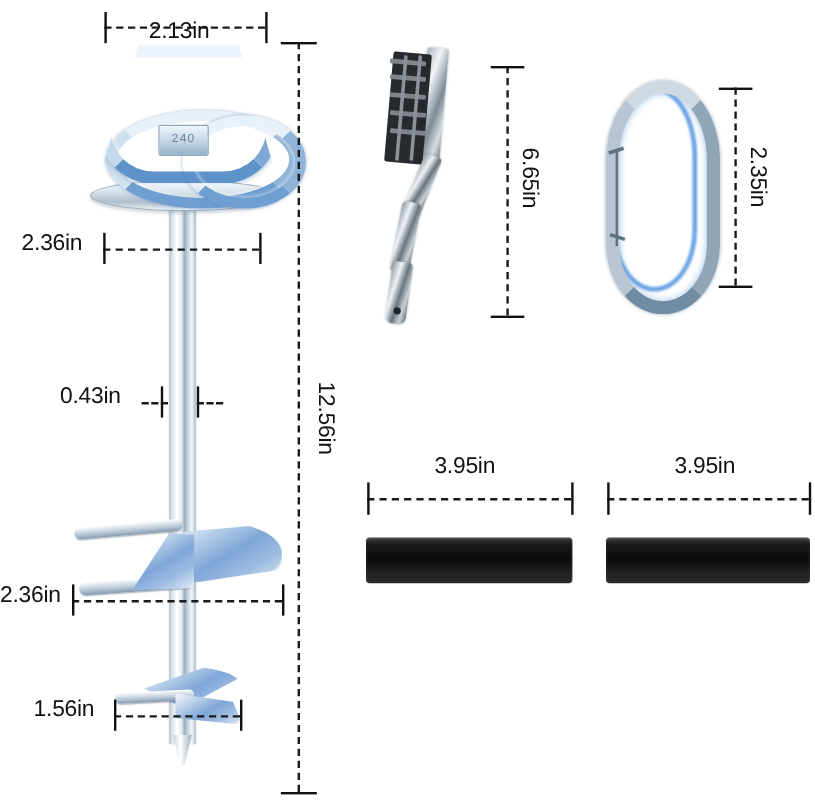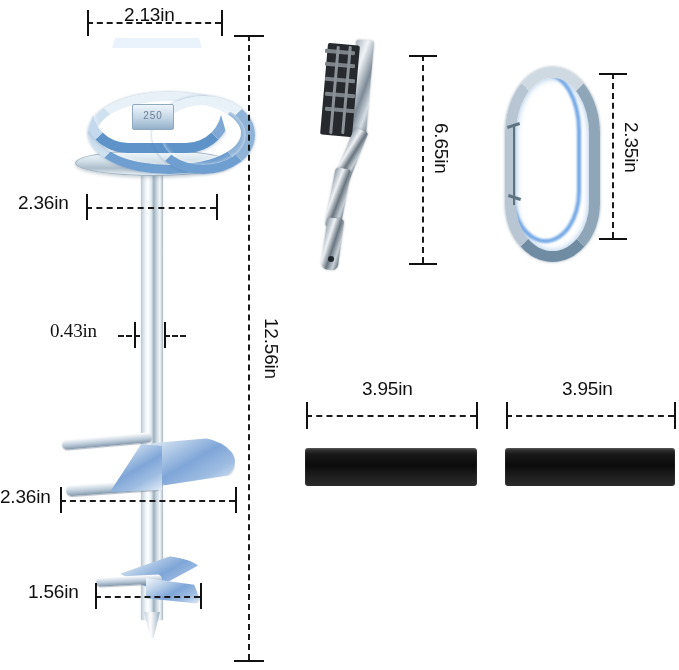--- a/index.html
+++ b/index.html
@@ -199,55 +199,55 @@
     <div class="cap-plate" style="left:75px;top:150px;width:155px;height:24px;"></div>
 
     <div class="ring" style="left:88px;top:92px;width:144px;height:64px;"></div>
 
     <div class="tri-handle" style="left:82px;top:38px;width:130px;height:95px;
                 clip-path: polygon(22% 0, 78% 0, 100% 100%, 0 100%);"></div>
 
     <div class="ring" style="left:152px;top:96px;width:85px;height:60px;
                 border-color:#e8f1f8 #8fb4d8 #6f9ed0 transparent;"></div>
 
-    <div class="collar-304" style="left:132px;top:104px;width:40px;height:24px;">250</div>
+    <div class="collar-304" style="left:132px;top:104px;width:40px;height:24px;">240</div>
 
     <div class="flight flight-big" style="left:139px;top:436px;width:96px;height:52px;
                 clip-path: polygon(0 16%, 100% 0, 100% 74%, 8% 100%);"></div>
     <div class="blade-edge" style="left:62px;top:436px;width:90px;height:10px;
                 transform:rotate(-5deg);"></div>
     <div class="blade-edge" style="left:66px;top:482px;width:96px;height:11px;
                 transform:rotate(-4deg);"></div>
     <div class="flight" style="left:110px;top:444px;width:52px;height:48px;
                 clip-path: polygon(60% 0, 100% 4%, 100% 96%, 0 100%);"></div>
 
     <div class="flight flight-blade" style="left:120px;top:556px;width:82px;height:34px;
                 clip-path: polygon(0 52%, 62% 0, 100% 22%, 40% 100%);"></div>
     <div class="blade-edge" style="left:96px;top:576px;width:66px;height:9px;
                 transform:rotate(-3deg);"></div>
     <div class="flight" style="left:146px;top:578px;width:56px;height:26px;
                 clip-path: polygon(0 0, 86% 26%, 100% 100%, 0 78%);
                 border-radius:0 26px 26px 0;"></div>
 
     <div>
-      <div class="dim-label" style="left:124px;top:4px;">2.13in</div>
+      <div class="dim-label" style="left:124px;top:16px;">2.13in</div>
       <div class="hline" style="left:87px;top:22px;width:134px;"></div>
       <div class="tick-v" style="left:87px;top:10px;height:26px;"></div>
       <div class="tick-v" style="left:221px;top:10px;height:26px;"></div>
     </div>
 
     <div>
       <div class="dim-label" style="left:18px;top:192px;">2.36in</div>
       <div class="hline" style="left:86px;top:207px;width:130px;"></div>
       <div class="tick-v" style="left:86px;top:194px;height:26px;"></div>
       <div class="tick-v" style="left:216px;top:194px;height:26px;"></div>
     </div>
 
     <div>
-      <div class="dim-label" style="left:50px;top:320px;font-family:Liberation Serif, serif;">0.43in</div>
+      <div class="dim-label" style="left:50px;top:320px;">0.43in</div>
       <div class="hline" style="left:118px;top:335px;width:22px;"></div>
       <div class="hline" style="left:164px;top:335px;width:22px;"></div>
       <div class="tick-v" style="left:134px;top:322px;height:26px;"></div>
       <div class="tick-v" style="left:164px;top:322px;height:26px;"></div>
     </div>
 
     <div>
       <div class="dim-label vert" style="left:282px;top:318px;">12.56in</div>
       <div class="vline" style="left:248px;top:35px;height:625px;"></div>
       <div class="tick-h" style="left:234px;top:35px;width:30px;"></div>

